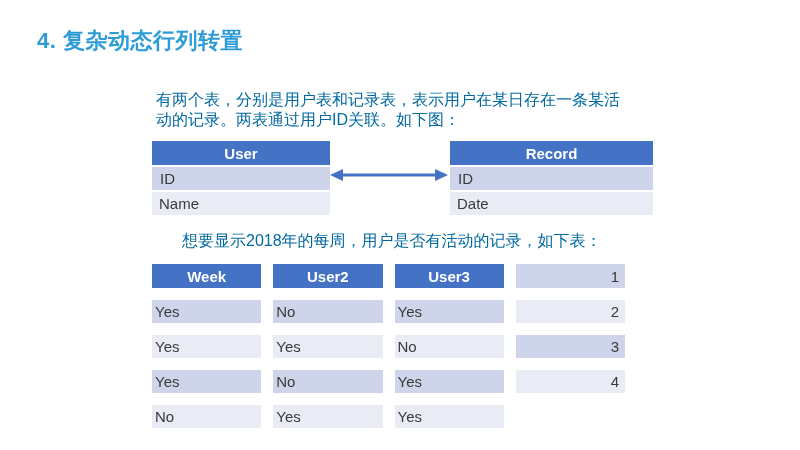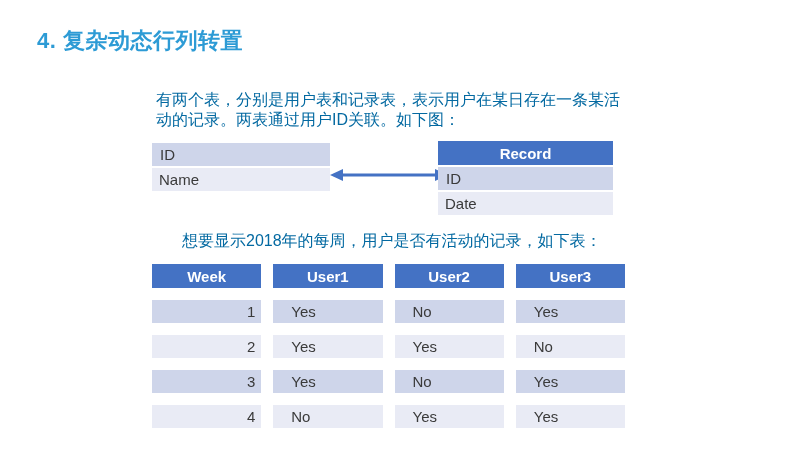--- a/index.html
+++ b/index.html
@@ -30,21 +30,21 @@
     font-size: 16px;
     line-height: 20px;
     color: #0369a1;
   }
   .p1 { left: 156px; top: 90px; width: 478px; }
   .p2 { left: 156px; top: 231px; width: 478px; margin-left: 26px; }
 
   
   .er-table { position: absolute; top: 141px; }
   .er-table.user   { left: 152px; width: 178px; }
-  .er-table.record { left: 438px; width: 175px; }
+  .er-table.record { left: 450px; width: 203px; }
   .er-header {
     height: 24px;
     background: var(--header_bg, #4472C4);
     color: #ffffff;
     font-weight: bold;
     font-size: 15px;
     display: flex;
     align-items: center;
     justify-content: center;
   }
@@ -89,60 +89,60 @@
     font-size: 15px;
     display: flex;
     align-items: center;
     justify-content: center;
   }
   .cell {
     font-size: 15px;
     color: #3a3a3a;
     display: flex;
     align-items: center;
-    padding-left: 18px;
+    padding-left: 3px;
     box-sizing: border-box;
   }
   .cell.week {
     justify-content: flex-end;
     padding-left: 0;
     padding-right: 6px;
   }
 </style>
 </head>
 <body>
 
 <div class="slide">
 
   <h1 class="title">4. 复杂动态行列转置</h1>
 
   <p class="para p1">有两个表，分别是用户表和记录表，表示用户在某日存在一条某活动的记录。两表通过用户ID关联。如下图：</p>
 
   <div class="er-table user">
+    <div class="er-header">User</div>
     <div class="er-row bg-dark">ID</div>
     <div class="er-row bg-light">Name</div>
   </div>
 
   <svg class="arrow" viewBox="0 0 118 16" aria-hidden="true">
     <line x1="10" y1="8" x2="108" y2="8"></line>
     <polygon points="0,8 13,2 13,14"></polygon>
     <polygon points="118,8 105,2 105,14"></polygon>
   </svg>
 
   <div class="er-table record">
     <div class="er-header">Record</div>
     <div class="er-row bg-dark">ID</div>
     <div class="er-row bg-light">Date</div>
   </div>
 
   <p class="para p2">想要显示2018年的每周，用户是否有活动的记录，如下表：</p>
 
   <div class="result-table">
     <div class="hcell">Week</div>
-    <div class="hcell">User1</div>
     <div class="hcell">User2</div>
     <div class="hcell">User3</div>
 
     <div class="cell week bg-dark">1</div>
     <div class="cell bg-dark">Yes</div>
     <div class="cell bg-dark">No</div>
     <div class="cell bg-dark">Yes</div>
 
     <div class="cell week bg-light">2</div>
     <div class="cell bg-light">Yes</div>

